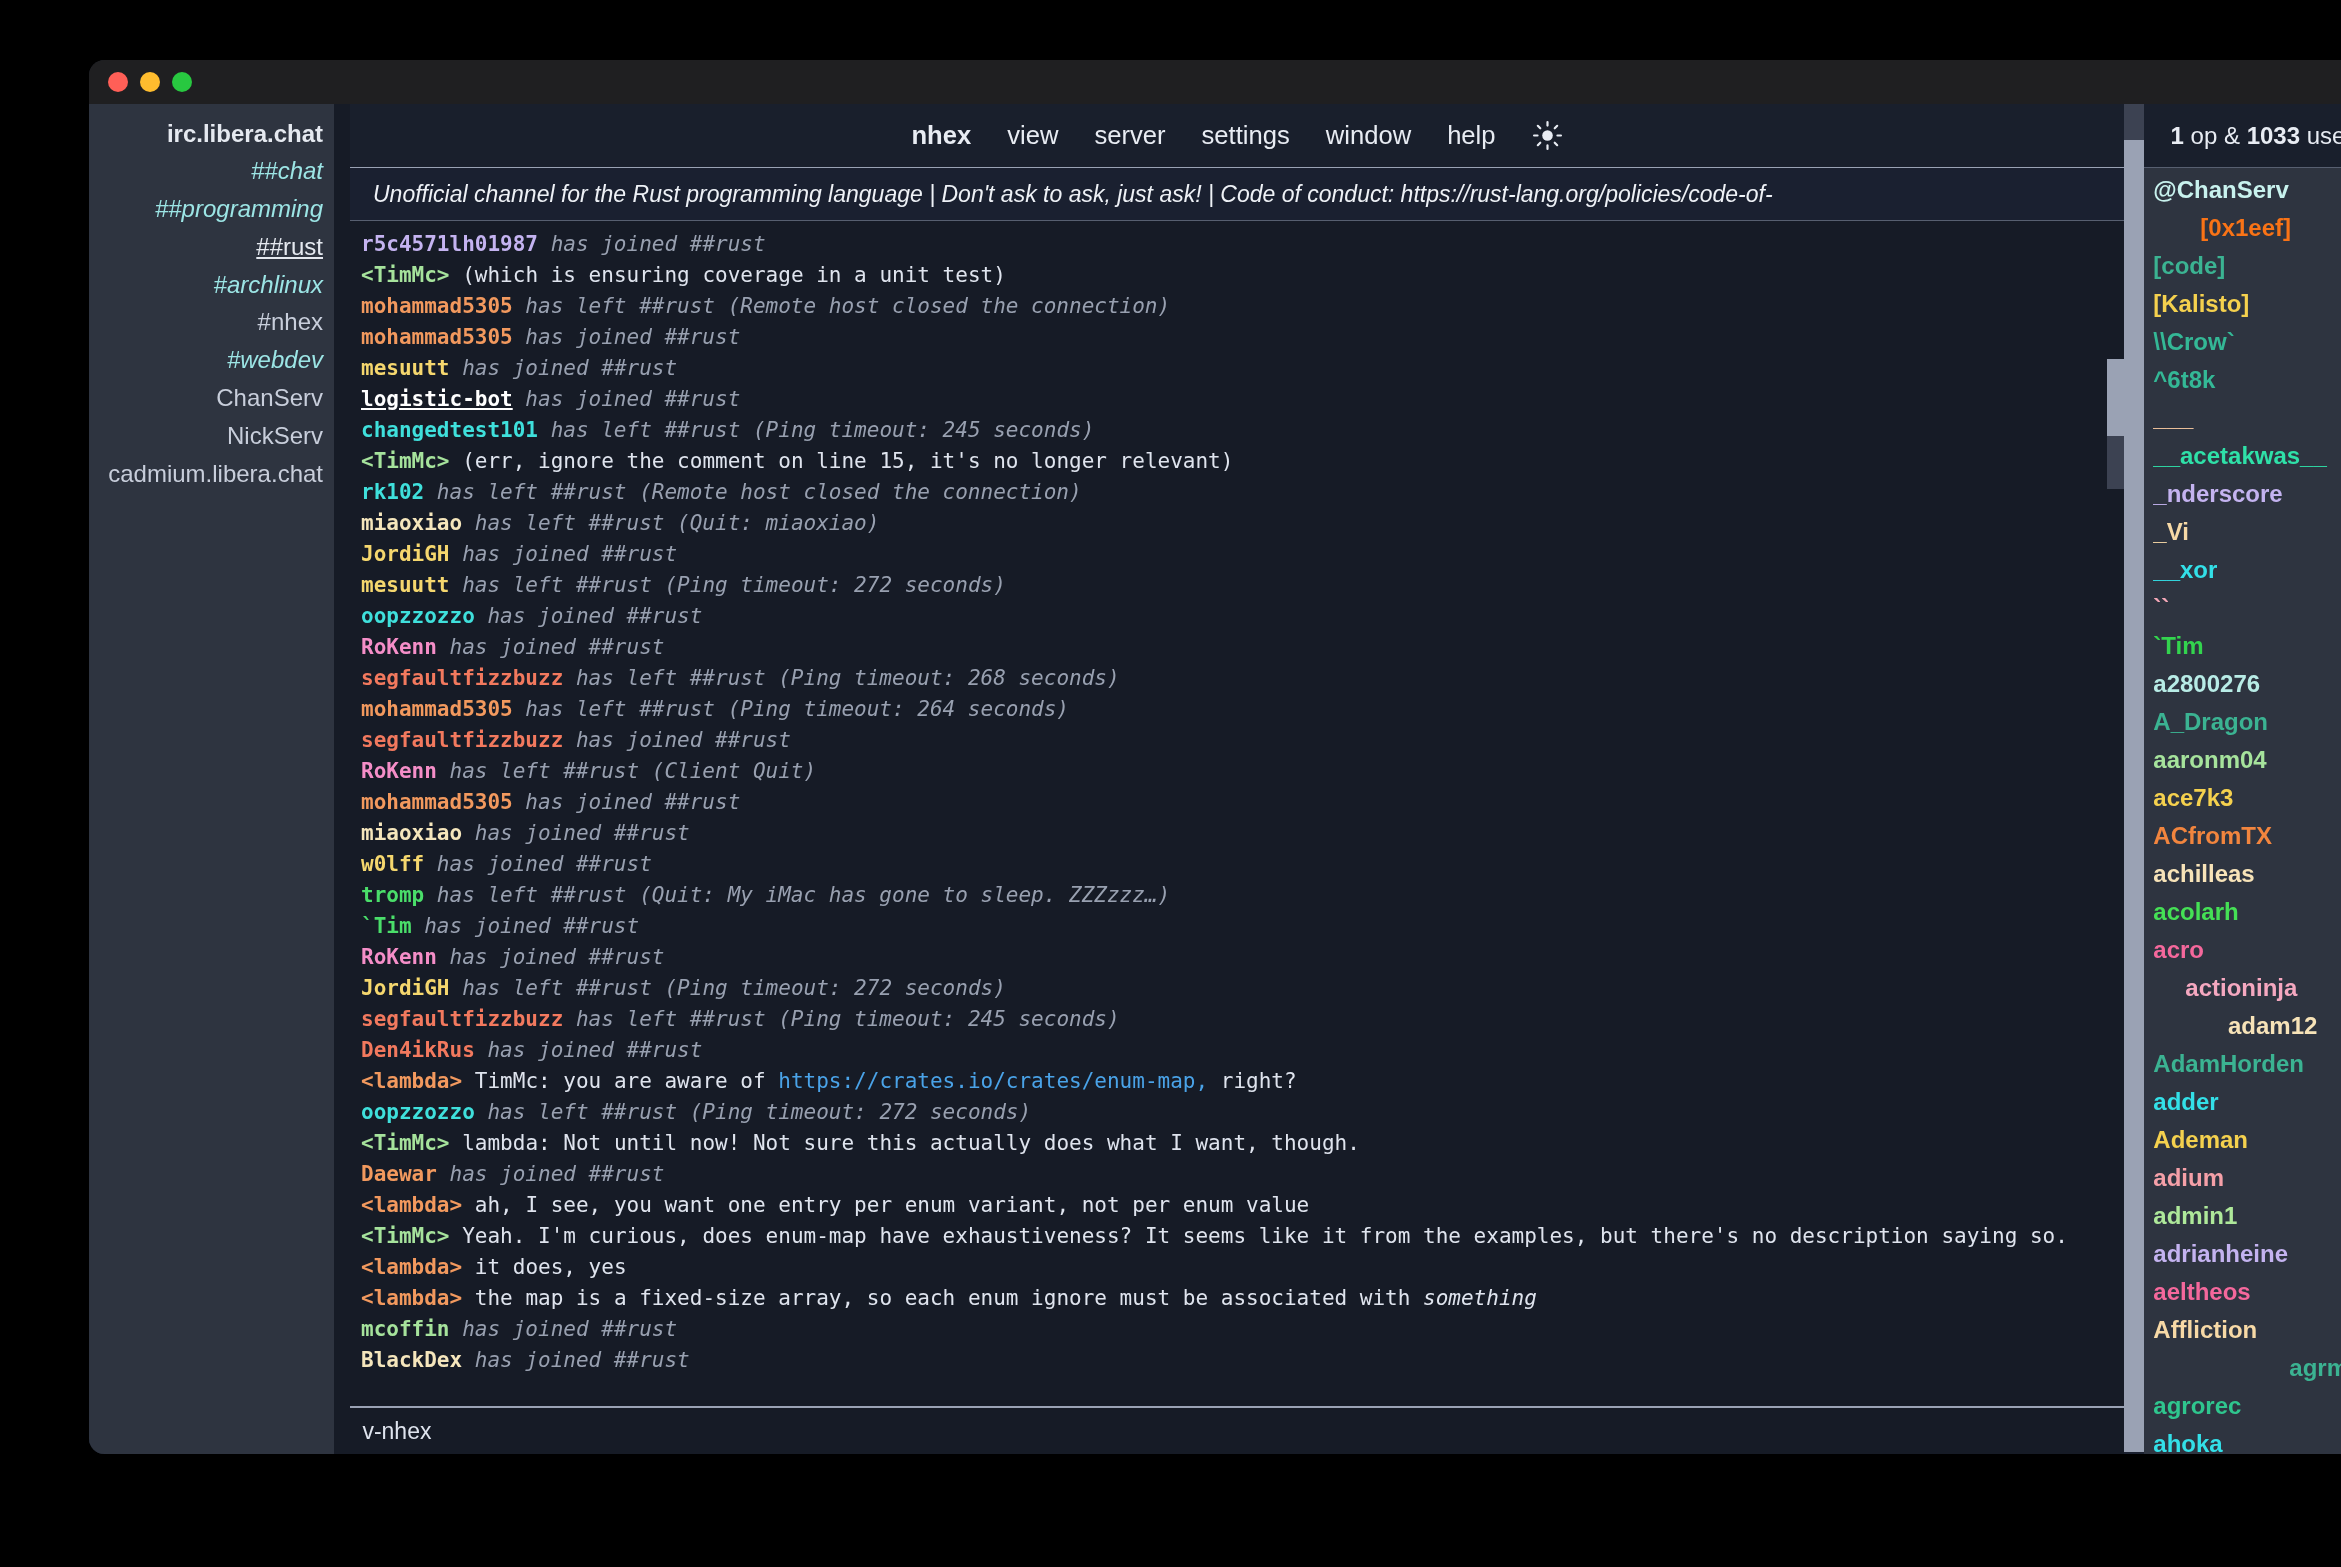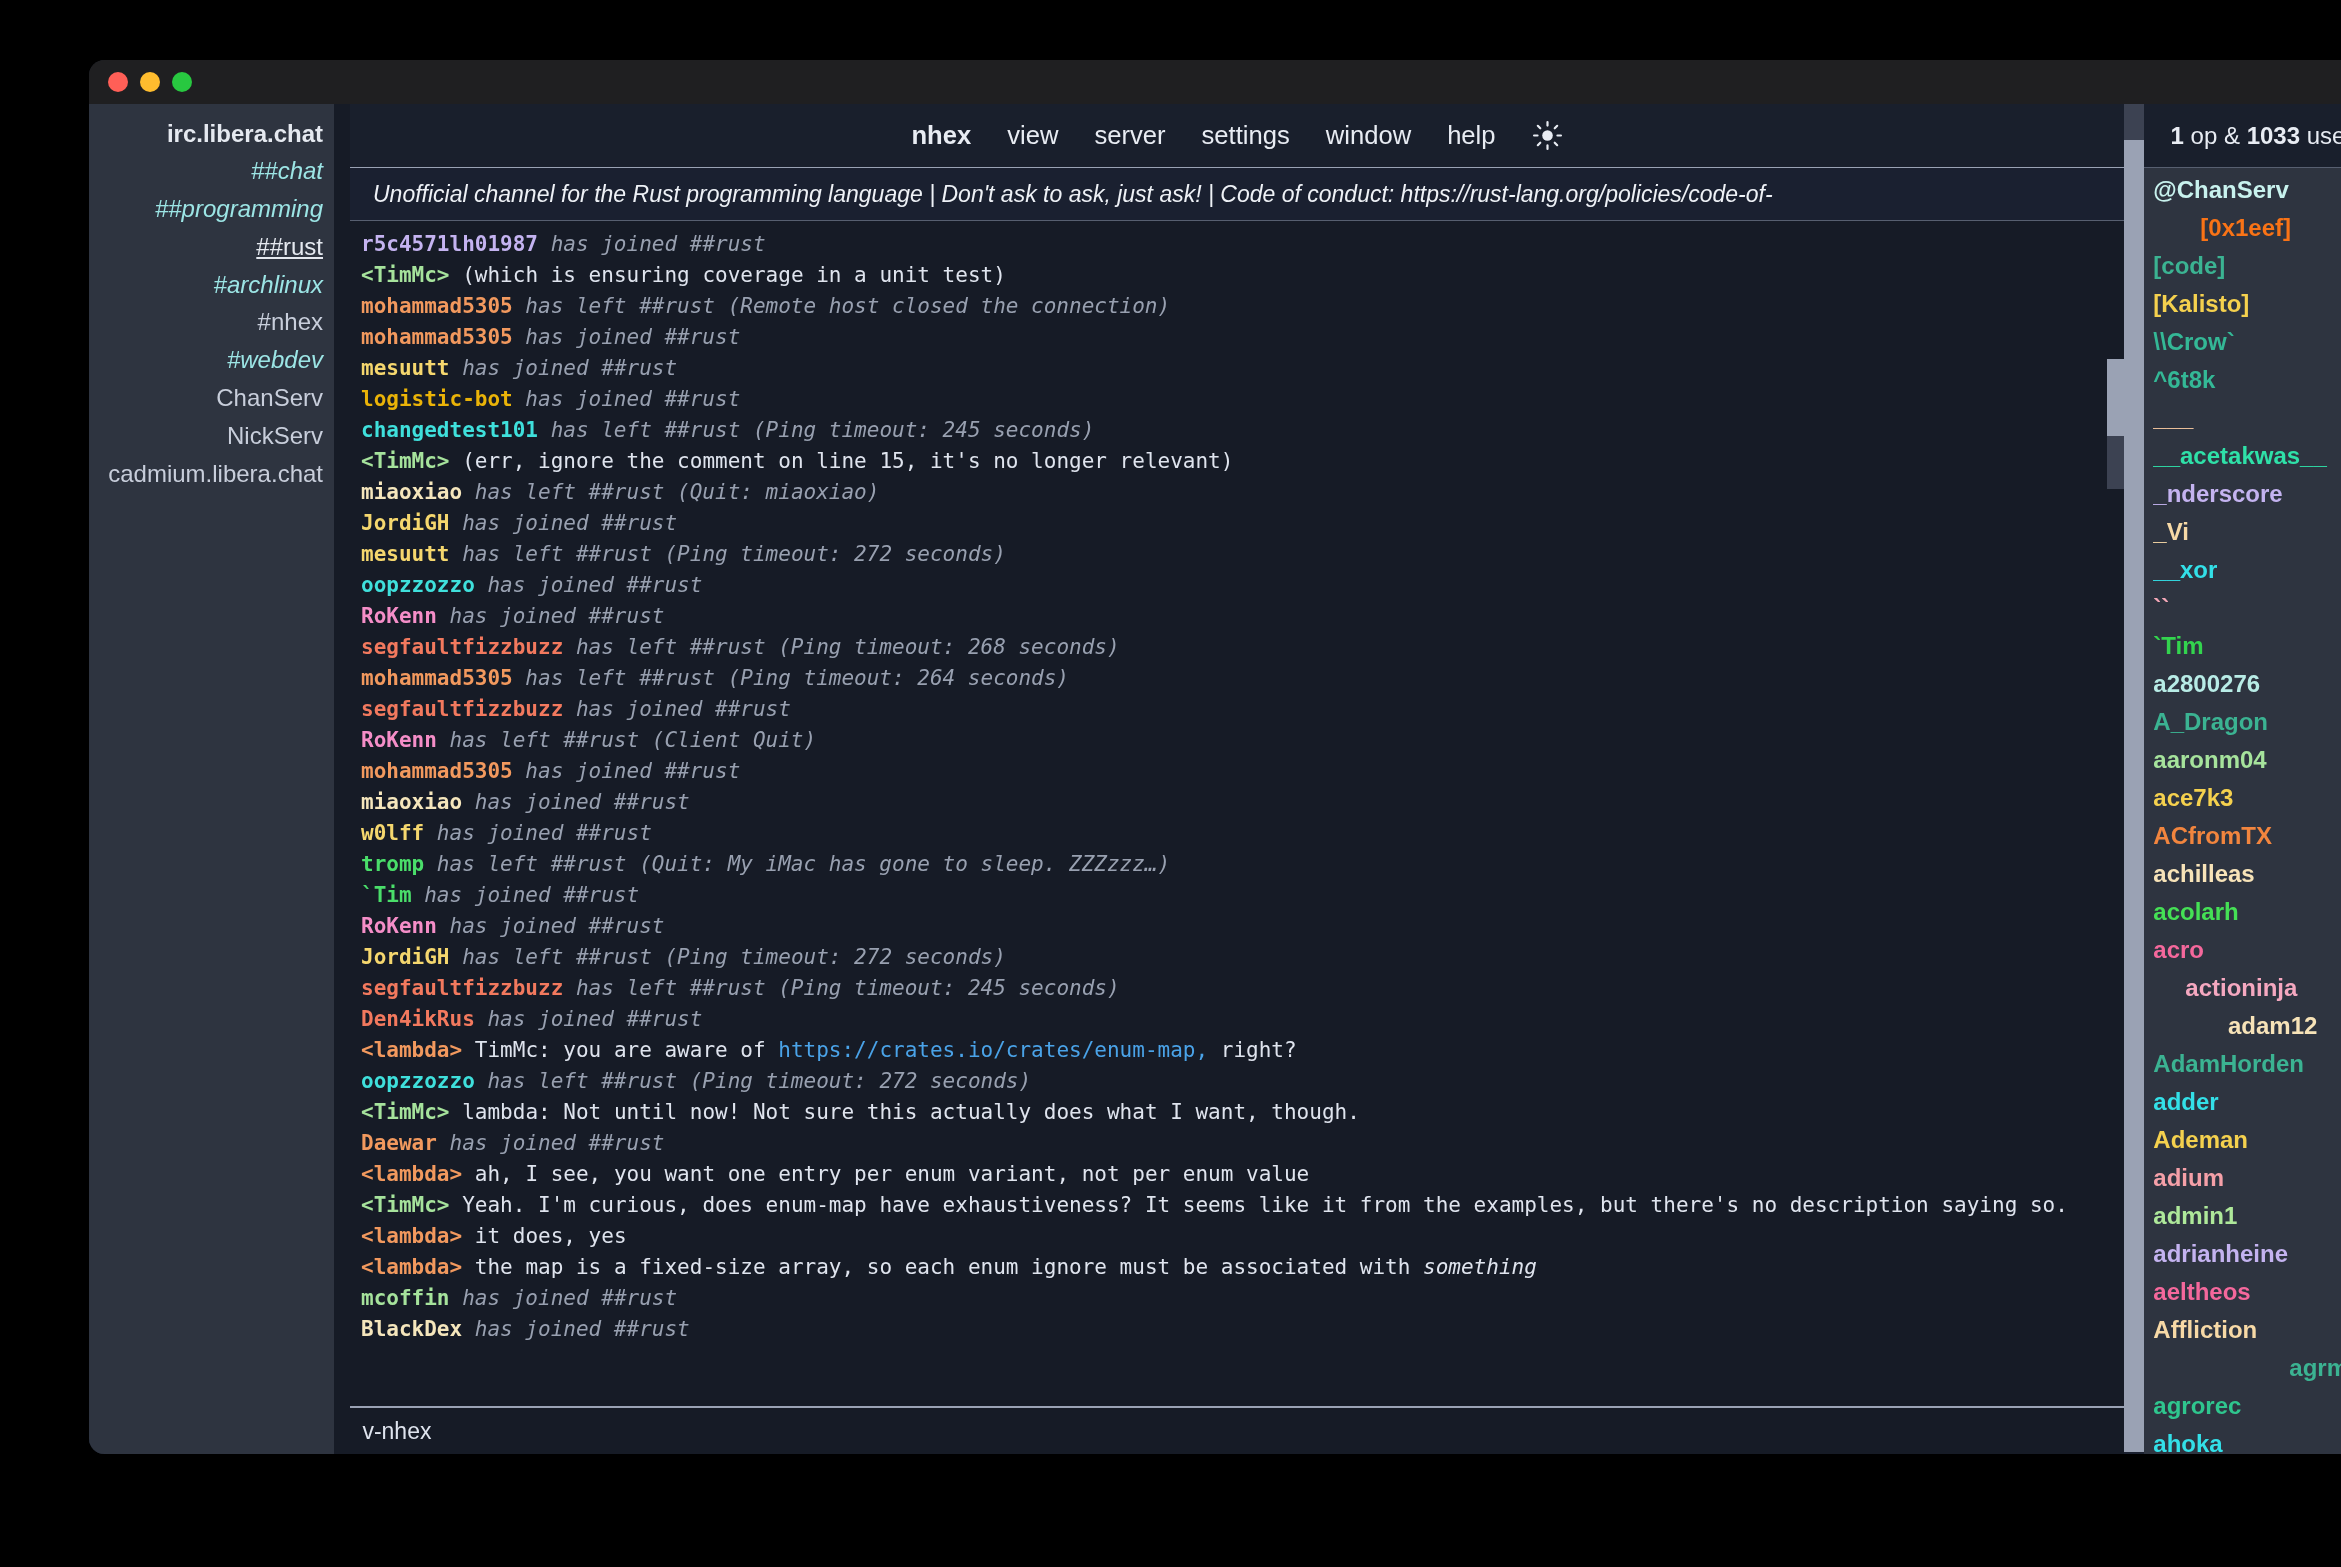--- a/index.html
+++ b/index.html
@@ -258,23 +258,24 @@
         <span>Unofficial channel for the Rust programming language | Don't ask to ask, just ask! | Code of conduct: https://rust-lang.org/policies/code-of-</span>
       </div>
 
       <div id="msgwrap">
         <div id="messages">
             <div class="msg"><span class="nick" style="color: rgb(196, 179, 240);">r5c4571lh01987</span><span class="sys"> has joined ##rust</span></div>
             <div class="msg"><span class="nick" style="color: rgb(166, 227, 156);">&lt;TimMc&gt;</span> <span>(which is ensuring coverage in a unit test)</span></div>
             <div class="msg"><span class="nick" style="color: rgb(242, 153, 94);">mohammad5305</span><span class="sys"> has left ##rust (Remote host closed the connection)</span></div>
             <div class="msg"><span class="nick" style="color: rgb(242, 153, 94);">mohammad5305</span><span class="sys"> has joined ##rust</span></div>
             <div class="msg"><span class="nick" style="color: rgb(245, 215, 110);">mesuutt</span><span class="sys"> has joined ##rust</span></div>
-            <div class="msg"><span class="nick" style="color: #eab308;">logistic-bot</span><span class="sys"> has joined ##rust</span></div>
+            <div class="msg"><span class="nick" style="color: #ffffff; text-decoration: underline;">logistic-bot</span><span class="sys"> has joined ##rust</span></div>
             <div class="msg"><span class="nick" style="color: rgb(63, 224, 220);">changedtest101</span><span class="sys"> has left ##rust (Ping timeout: 245 seconds)</span></div>
             <div class="msg"><span class="nick" style="color: rgb(166, 227, 156);">&lt;TimMc&gt;</span> <span>(err, ignore the comment on line 15, it's no longer relevant)</span></div>
+            <div class="msg"><span class="nick" style="color: rgb(63, 224, 220);">rk102</span><span class="sys"> has left ##rust (Remote host closed the connection)</span></div>
             <div class="msg"><span class="nick" style="color: rgb(245, 230, 188);">miaoxiao</span><span class="sys"> has left ##rust (Quit: miaoxiao)</span></div>
             <div class="msg"><span class="nick" style="color: rgb(245, 215, 110);">JordiGH</span><span class="sys"> has joined ##rust</span></div>
             <div class="msg"><span class="nick" style="color: rgb(245, 215, 110);">mesuutt</span><span class="sys"> has left ##rust (Ping timeout: 272 seconds)</span></div>
             <div class="msg"><span class="nick" style="color: rgb(63, 224, 220);">oopzzozzo</span><span class="sys"> has joined ##rust</span></div>
             <div class="msg"><span class="nick" style="color: rgb(245, 142, 200);">RoKenn</span><span class="sys"> has joined ##rust</span></div>
             <div class="msg"><span class="nick" style="color: rgb(242, 121, 94);">segfaultfizzbuzz</span><span class="sys"> has left ##rust (Ping timeout: 268 seconds)</span></div>
             <div class="msg"><span class="nick" style="color: rgb(242, 153, 94);">mohammad5305</span><span class="sys"> has left ##rust (Ping timeout: 264 seconds)</span></div>
             <div class="msg"><span class="nick" style="color: rgb(242, 121, 94);">segfaultfizzbuzz</span><span class="sys"> has joined ##rust</span></div>
             <div class="msg"><span class="nick" style="color: rgb(245, 142, 200);">RoKenn</span><span class="sys"> has left ##rust (Client Quit)</span></div>
             <div class="msg"><span class="nick" style="color: rgb(242, 153, 94);">mohammad5305</span><span class="sys"> has joined ##rust</span></div>

